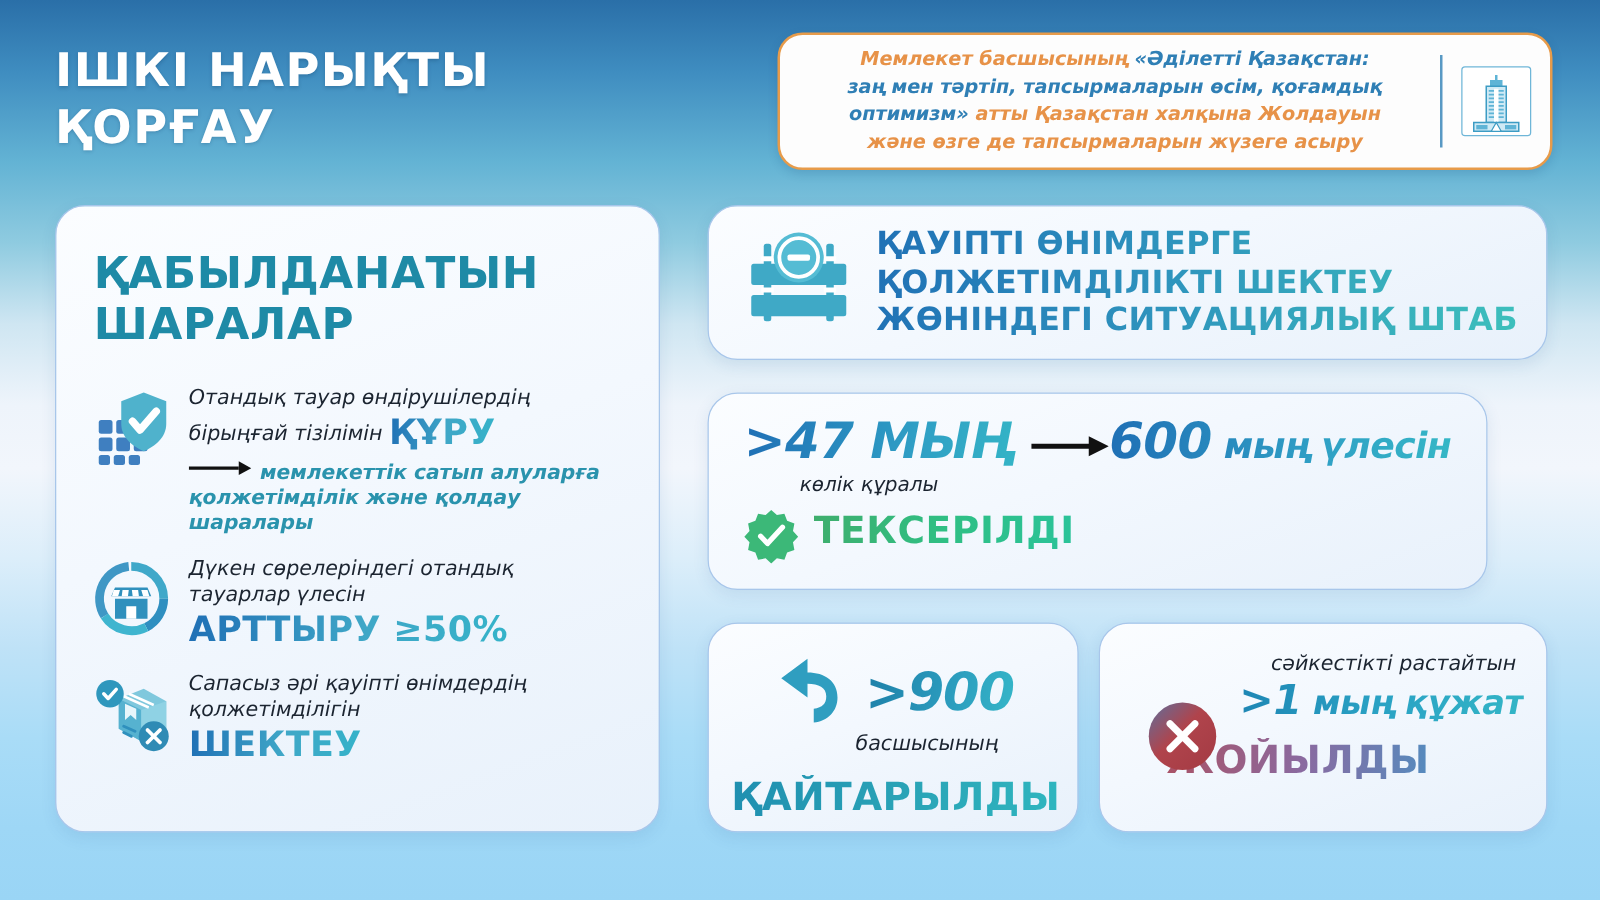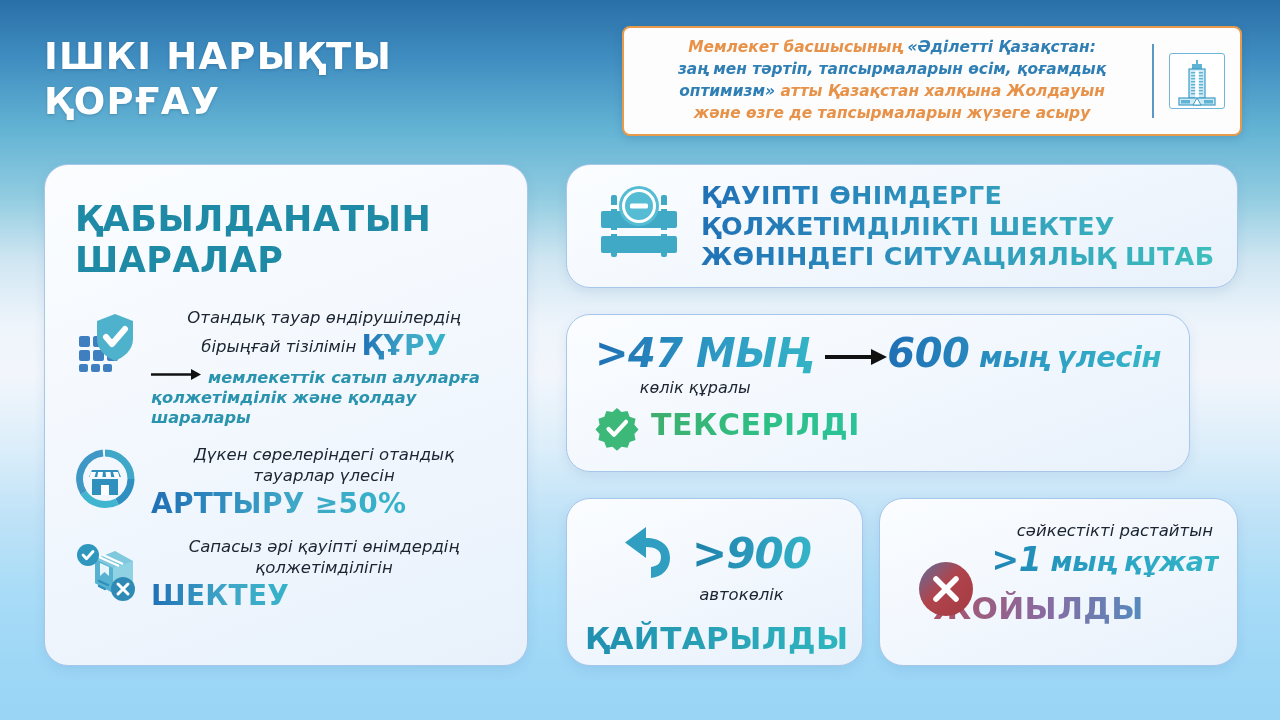--- a/index.html
+++ b/index.html
@@ -29,21 +29,21 @@
     font-size:37px; font-weight:700; line-height:1.22;
     letter-spacing:1.2px;
     text-shadow:0 1px 3px rgba(10,50,90,.25);
     white-space:pre-line;
   }
 
   .banner{
     position:absolute; left:622px; top:26px; width:620px; height:110px;
     background:#fdfdfd;
     border:2.5px solid #e79b4a;
-    border-radius:8px;
+    border-radius:20px;
     display:flex; align-items:center;
     box-shadow:0 3px 8px rgba(30,80,130,.18);
   }
   .banner-text{
     flex:1;
     padding:6px 14px 6px 22px;
     text-align:center;
     font-size:15.4px; font-style:italic; font-weight:700;
     line-height:1.42;
     color:#2f7fb5;
@@ -82,21 +82,20 @@
     white-space:pre-line;
     margin-bottom:26px;
   }
 
   .measure{ display:flex; align-items:flex-start; margin-bottom:17px; }
   .measure .ic{ width:66px; min-width:66px; padding-top:4px; }
   .measure .body{ flex:1; padding-left:10px; }
   .m-lead{
     font-size:16.5px; font-style:italic; color:#1b2430;
     line-height:1.26;
-    text-align:center;
   }
   .m-strong{
     display:inline;
     font-size:28px; font-weight:700; font-style:normal;
     letter-spacing:.3px;
     background:linear-gradient(95deg,#1f6fb5 0%,#3fa7c7 55%,#35b3c9 100%);
     -webkit-background-clip:text; background-clip:text; color:transparent;
     vertical-align:-3px;
   }
   .m-sub{
@@ -369,21 +368,21 @@
 
 <div class="card" id="returned-card">
   <div class="ret-row">
     <span>
       <svg width="62" height="62" viewBox="0 0 62 62">
         <path d="M24 6 L24 17 C38 17 48 24 48 37 C48 48 40 56 29 57 L29 46 C36 45 39 42 39 36 C39 29 33 26 24 26 L24 37 L3 21.5 Z" fill="#2f9ec0"></path>
       </svg>
     </span>
     <span class="ret-num">&gt;900</span>
   </div>
-  <div class="ret-cap">автокөлік</div>
+  <div class="ret-cap">басшысының</div>
   <div class="ret-big">ҚАЙТАРЫЛДЫ</div>
 </div>
 
 <div class="card" id="destroyed-card">
   <div class="x-badge">
     <svg width="60" height="60" viewBox="0 0 60 60">
       <defs>
         <linearGradient id="redg" x1="0" y1="0" x2="1" y2="1">
           <stop offset="0%" stop-color="#5d6f9e"></stop>
             <stop offset="45%" stop-color="#b0444c"></stop>

